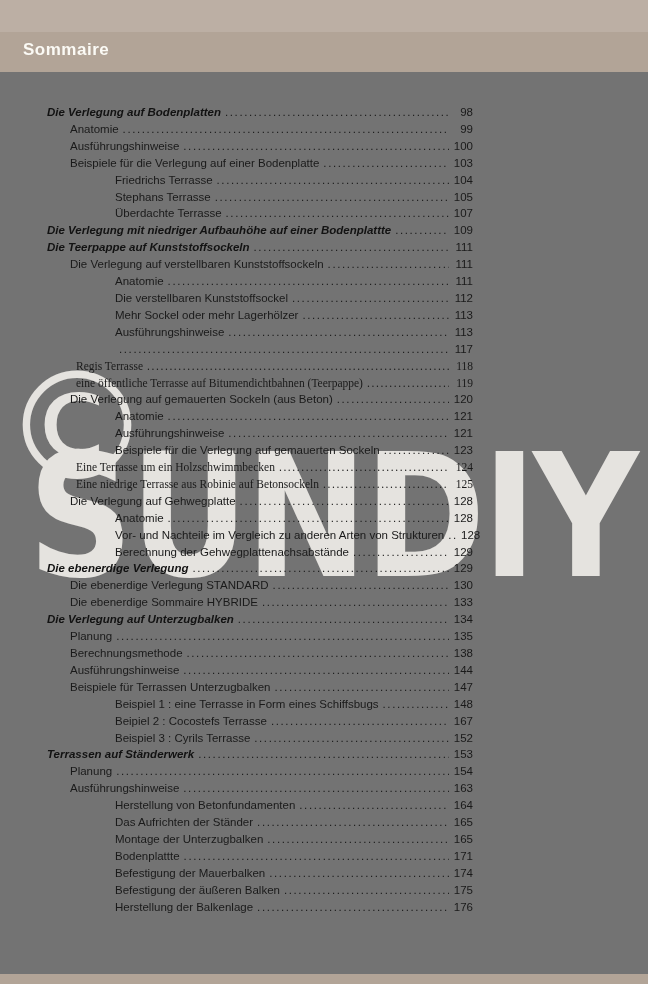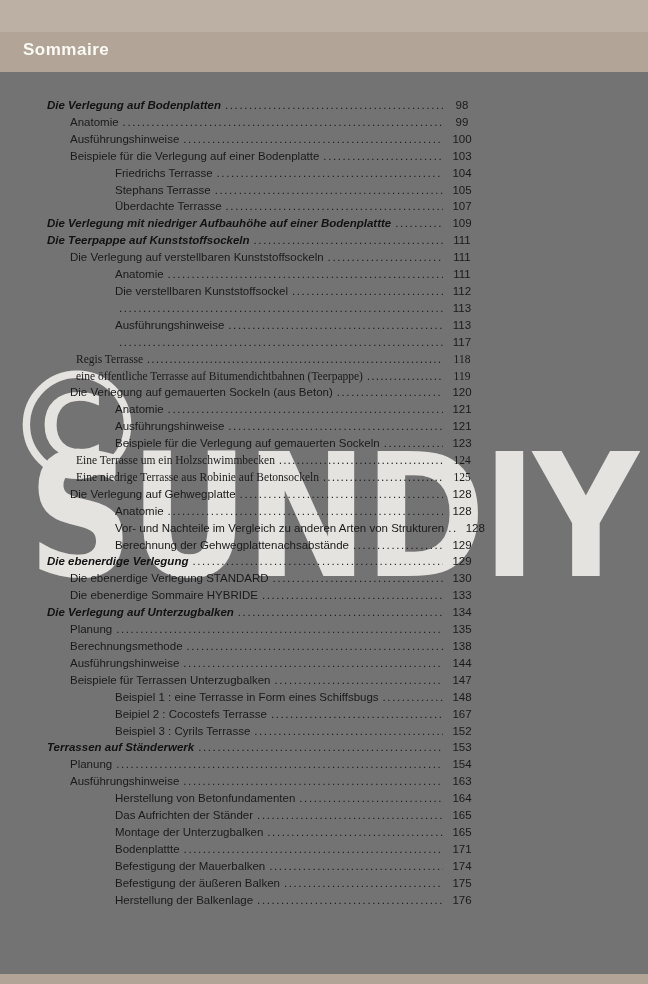--- a/index.html
+++ b/index.html
@@ -59,21 +59,21 @@
     font-weight: bold;
     letter-spacing: -4px;
     font-family: "DejaVu Sans", sans-serif;
     transform: scaleX(0.85);
     transform-origin: left center;
     white-space: nowrap;
   }
   
   .toc {
     position: absolute;
-    top: 97px;
+    top: 104px;
     left: 0;
     width: 544px;
     z-index: 1;
   }
   .toc-row {
     display: flex;
     align-items: baseline;
     line-height: 16.9px;
     font-size: 11.5px;
     color: #1a1a1a;
@@ -95,22 +95,21 @@
     white-space: nowrap;
     letter-spacing: 1.6px;
     margin-left: 4px;
     margin-right: 2px;
     min-width: 8px;
     color: #1a1a1a;
   }
   .toc-page {
     flex: 0 0 auto;
     min-width: 22px;
-    text-align: center;
-    margin-left: 6px;
+    text-align: right;
   }
 </style>
 </head>
 <body>
 
 <div class="page">
 
   <header class="topbar">
     <span class="topbar-title">Sommaire</span>
   </header>
@@ -175,20 +174,21 @@
         <span class="toc-label">Anatomie</span>
         <span class="toc-dots">............................................................................................................................................................................................................................</span>
         <span class="toc-page">111</span>
       </div>
       <div class="toc-row level-2">
         <span class="toc-label">Die verstellbaren Kunststoffsockel</span>
         <span class="toc-dots">............................................................................................................................................................................................................................</span>
         <span class="toc-page">112</span>
       </div>
       <div class="toc-row level-2">
+        <span class="toc-label">Mehr Sockel oder mehr Lagerhölzer</span>
         <span class="toc-dots">............................................................................................................................................................................................................................</span>
         <span class="toc-page">113</span>
       </div>
       <div class="toc-row level-2">
         <span class="toc-label">Ausführungshinweise</span>
         <span class="toc-dots">............................................................................................................................................................................................................................</span>
         <span class="toc-page">113</span>
       </div>
       <div class="toc-row level-2">
         <span class="toc-dots">............................................................................................................................................................................................................................</span>

